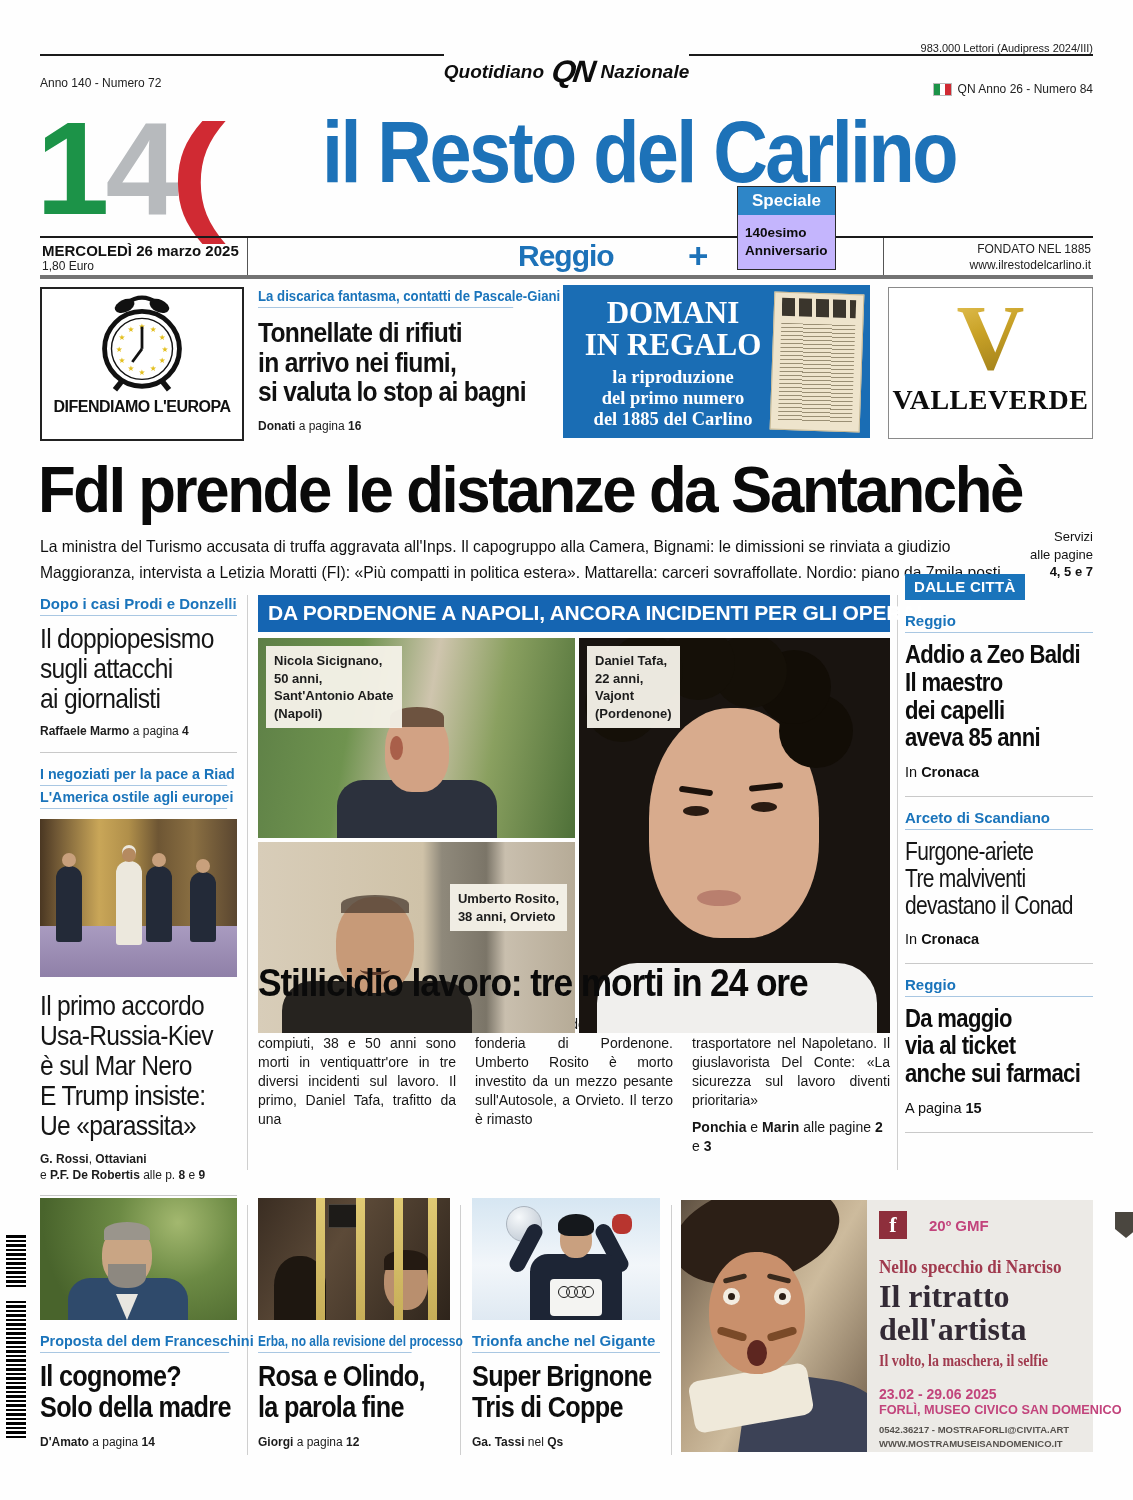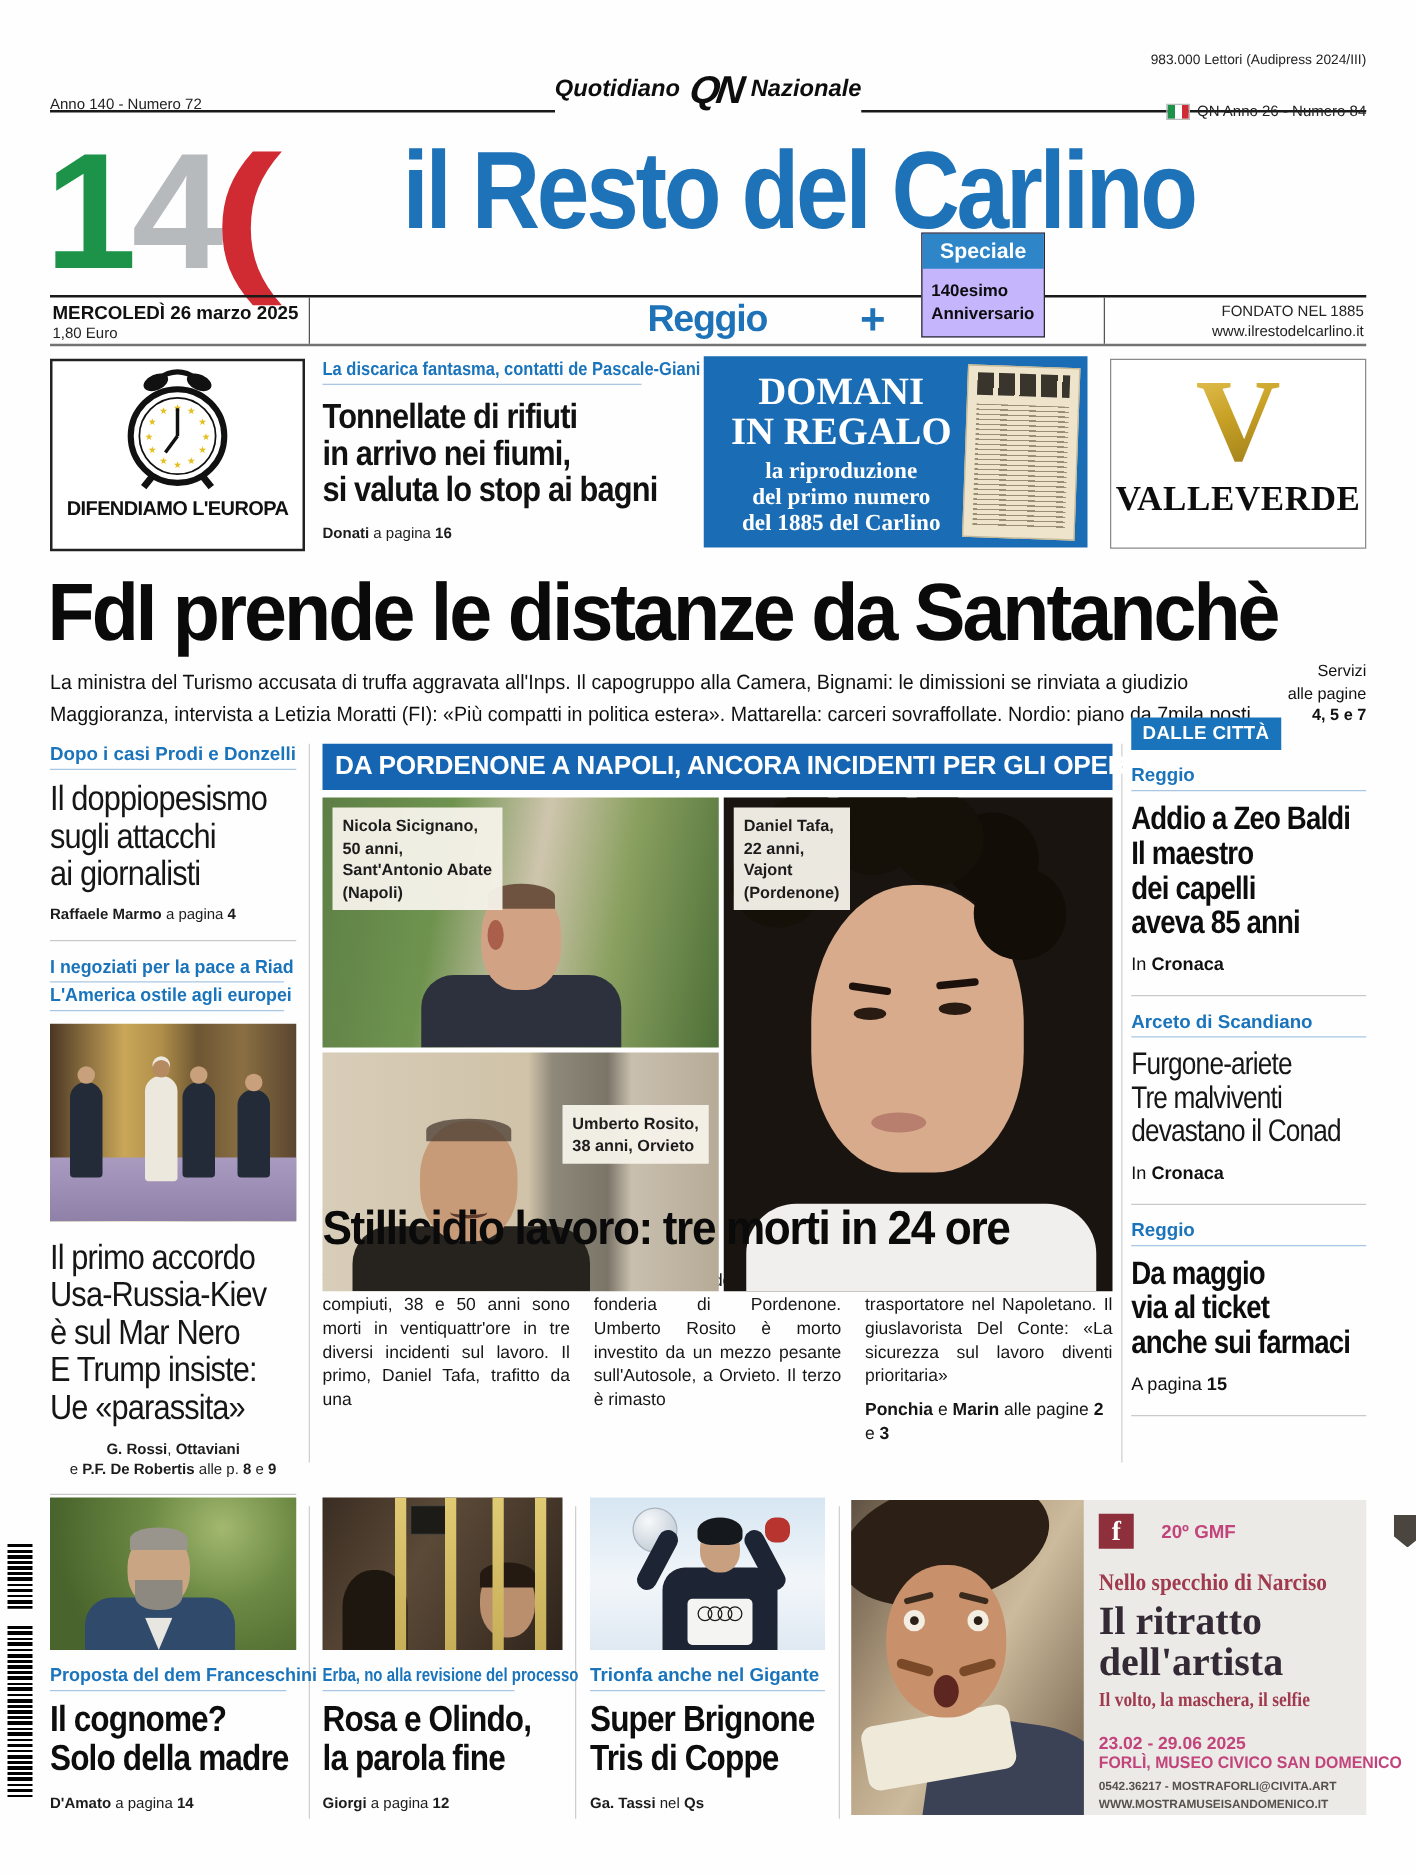--- a/index.html
+++ b/index.html
@@ -4,21 +4,21 @@
 <style>
   html,body{margin:0;padding:0;background:#e8e8e8;}
   .page{position:relative;width:1133px;height:1500px;margin:0 auto;background:#fefefe;
         font-family:"Liberation Sans",sans-serif;color:#111;overflow:hidden;}
   .b{font-weight:700;}
   .nowrap{white-space:nowrap;}
   .cond{transform-origin:left top;}
 
   
   .top-readers{position:absolute;top:42px;right:40px;font-size:11px;color:#222;}
-  .top-center{position:absolute;top:54px;left:40px;width:1053px;display:flex;align-items:flex-end;}
+  .top-center{position:absolute;top:54px;left:40px;width:1053px;display:flex;align-items:flex-start;}
   .rule{flex:1;border-top:2px solid #1a1a1a;}
   .qn-row{display:flex;align-items:center;gap:8px;font-style:italic;font-weight:700;font-size:19px;color:#0d0d0d;}
   .qn-glyph{font-size:31px;font-weight:900;letter-spacing:-3px;transform:skewX(-8deg);}
   .anno-left{position:absolute;top:76px;left:40px;font-size:12px;color:#222;}
   .anno-right{position:absolute;top:82px;right:40px;font-size:12px;color:#222;display:flex;align-items:center;gap:6px;}
   .flag{display:inline-block;width:17px;height:11px;border:1px solid #bbb;
         background:linear-gradient(90deg,#1c9348 0 33%,#fff 33% 66%,#d02a33 66% 100%);}
 
   
   .logo140{position:absolute;top:106px;left:36px;font-size:132px;line-height:.95;font-weight:700;letter-spacing:-4px;}
@@ -26,21 +26,21 @@
   .logo140 .g4{color:#b7babd;}
   .logo140 .g0{color:#d02a33;display:inline-block;transform:scaleX(1.28) translateY(3px);}
   .masthead-title{position:absolute;top:106px;left:322px;font-size:88px;font-weight:700;color:#1d72b8;
                   letter-spacing:-3px;line-height:1.05;white-space:nowrap;transform:scaleX(.86);transform-origin:left top;}
   .speciale{position:absolute;top:186px;left:737px;width:97px;background:#c4b5fd;border:1px solid #2b2b2b;z-index:6;}
   .speciale-head{background:#2e86c8;color:#fff;font-weight:700;font-size:17px;text-align:center;padding:4px 0;}
   .speciale-body{padding:9px 7px 10px;font-weight:700;font-size:13.5px;line-height:1.3;color:#0d0d0d;}
 
   
   .dateline{position:absolute;top:236px;left:40px;width:1053px;height:37px;
-            border-top:2px solid #1a1a1a;border-bottom:2px solid #737373;}
+            border-top:2px solid #1a1a1a;border-bottom:4px solid #737373;}
   .dl-date{position:absolute;top:4px;left:2px;font-weight:700;font-size:15px;}
   .dl-price{position:absolute;top:21px;left:2px;font-size:12px;color:#222;}
   .dl-sep{position:absolute;top:0;height:100%;border-left:1px solid #555;}
   .dl-edition{position:absolute;top:1px;left:478px;font-size:30px;font-weight:700;color:#1d72b8;letter-spacing:-1px;}
   .dl-plus{position:absolute;top:-2px;left:648px;font-size:35px;font-weight:700;color:#1d72b8;}
   .dl-right{position:absolute;top:4px;right:2px;text-align:right;font-size:12px;color:#222;line-height:1.3;}
 
   
   .box-europa{position:absolute;top:287px;left:40px;width:200px;height:150px;border:2px solid #222;background:#fff;text-align:center;}
   .box-europa svg{margin-top:3px;}
@@ -90,21 +90,21 @@
   .left-col .k2{margin-top:12px;transform:scaleX(.95);}
   .ph{position:relative;overflow:hidden;}
   .ph-riad{margin-top:10px;width:197px;height:158px;
       background:linear-gradient(90deg,#4a3722 0%,#6e5634 8%,#c9a658 30%,#b08f4a 45%,#6e5634 60%,#8a6f42 78%,#5a4630 100%);}
   .ph-riad::after{content:'';position:absolute;bottom:0;left:0;right:0;height:32%;background:linear-gradient(#a99bc0,#8f80a8);}
   .fig{position:absolute;bottom:22%;width:26px;height:76px;background:#232a38;border-radius:12px 12px 3px 3px;z-index:2;}
   .fig::before{content:'';position:absolute;top:-13px;left:6px;width:14px;height:14px;border-radius:50%;background:#c8a07c;}
   .fig.robe{background:#ece8dd;}
   .fig.robe::before{background:#b58a60;box-shadow:0 -3px 0 #ece8dd;}
   .left-col .hl2{margin-top:14px;font-size:28px;transform:scaleX(.88);}
-  .left-col .byline2{margin-top:10px;line-height:1.35;text-align:center;}
+  .left-col .byline2{margin-top:10px;line-height:1.35;}
 
   .center-col{position:absolute;top:595px;left:258px;width:632px;}
   .banner{background:#1565b2;color:#fff;font-weight:800;font-size:21px;letter-spacing:-.2px;padding:6px 10px 7px;white-space:nowrap;}
   .photo-grid{position:relative;margin-top:6px;height:312px;}
   .ph-sicignano{position:absolute;left:0;top:0;width:317px;height:200px;
       background:linear-gradient(100deg,#5d7f46 0%,#6f934f 30%,#cfc5ae 52%,#8aa060 72%,#4e7038 100%);}
   .sic-suit{position:absolute;bottom:0;left:50%;transform:translateX(-50%);width:160px;height:58px;background:#2c313d;border-radius:26px 26px 0 0;}
   .sic-head{position:absolute;bottom:46px;left:50%;transform:translateX(-50%);width:64px;height:82px;background:#d2a284;border-radius:46% 46% 42% 42%;}
   .sic-head::before{content:'';position:absolute;top:-3px;left:5px;right:5px;height:20px;background:#6d5340;border-radius:50% 50% 0 0;}
   .sic-head::after{content:'';position:absolute;top:26px;left:5px;width:13px;height:24px;background:#a2543f;border-radius:50%;opacity:.85;}

